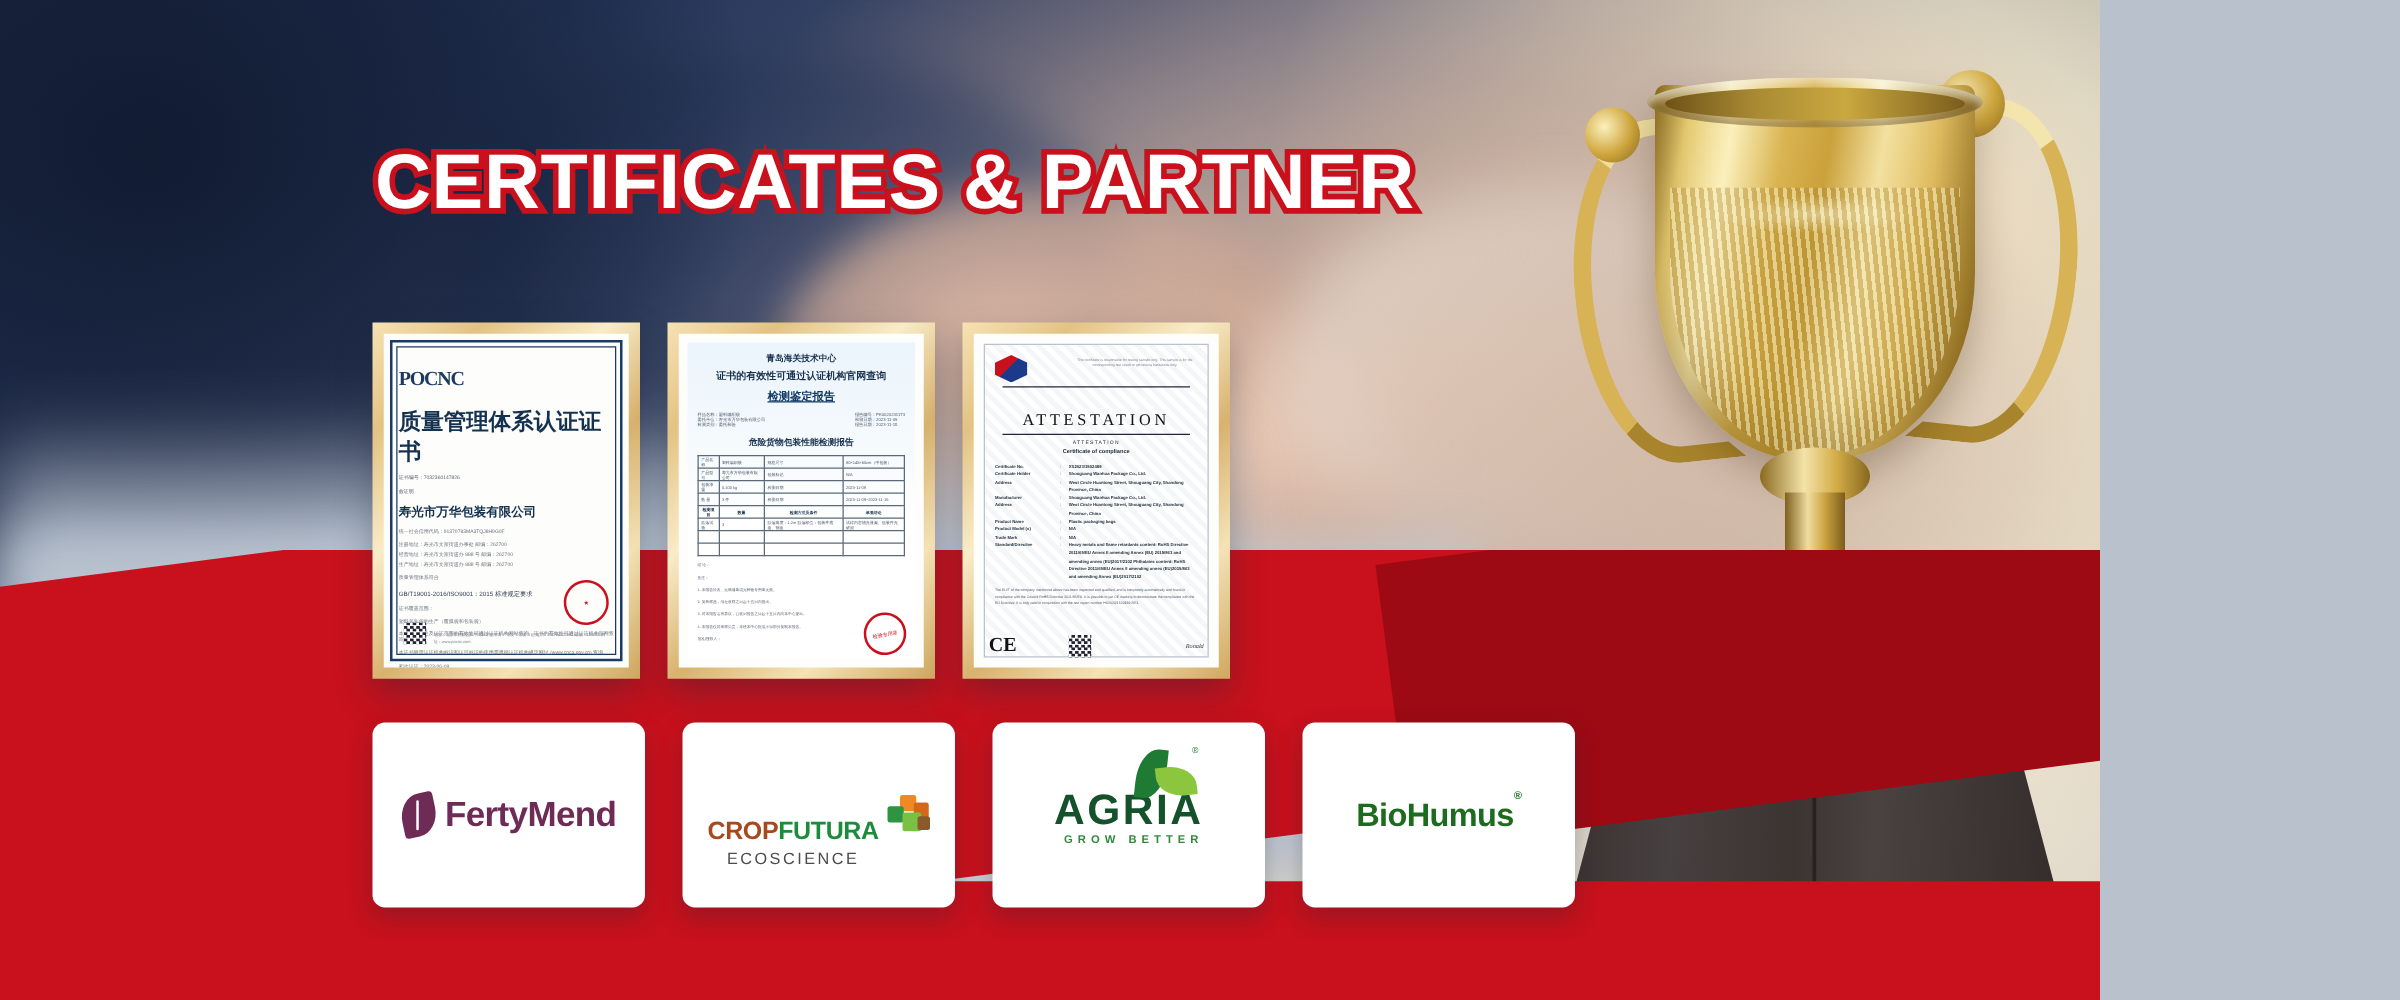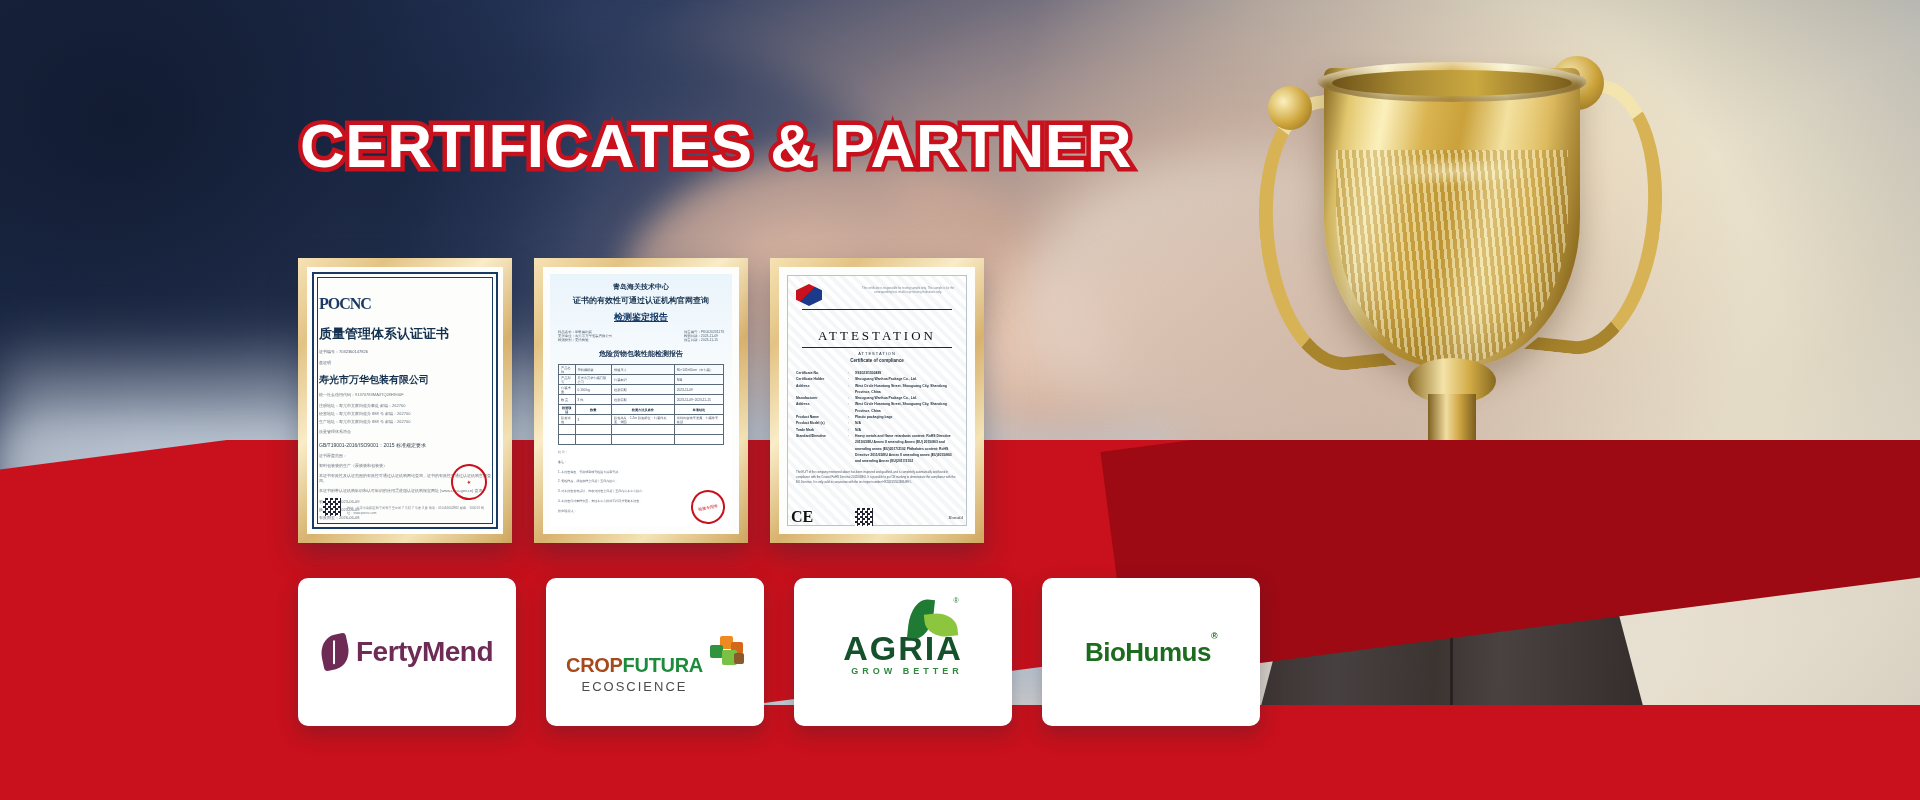--- a/index.html
+++ b/index.html
@@ -1,21 +1,21 @@
 <!DOCTYPE html>
 <html><head>
 <meta charset="utf-8">
 <style>
   html,body{margin:0;padding:0;}
   body{
     width:1920px;height:800px;overflow:hidden;
     font-family:"Liberation Sans",sans-serif;
     background:#b9c2cc;
   }
-  .stage{position:relative;width:1920px;height:800px;overflow:hidden;}
+  .stage{position:relative;width:1680px;height:800px;overflow:hidden;}
 
   
   .bg{position:absolute;inset:0;}
   .bg-base{position:absolute;inset:0;
     background:
       radial-gradient(900px 620px at 1120px 300px, rgba(215,175,150,.95) 0%, rgba(195,160,145,.55) 38%, rgba(170,165,170,0) 70%),
       radial-gradient(760px 700px at 1560px 160px, rgba(250,238,206,.95) 0%, rgba(236,221,186,.5) 45%, rgba(236,221,186,0) 72%),
       linear-gradient(150deg,#1d2b4a 0%,#27365a 16%,#44506f 30%,#8c98a8 46%,#c6ccd3 60%,#d9d6d0 74%,#efe6d4 88%,#f6eddb 100%);
   }
   .bg-dark-left{position:absolute;left:0;top:0;width:760px;height:520px;
@@ -101,21 +101,21 @@
   .cert{width:214px;height:285px;padding:9px;box-sizing:border-box;
     background:linear-gradient(135deg,#f6e2b4 0%,#e3c384 18%,#f9ecc8 38%,#d8b26e 58%,#f4e3b6 78%,#cfa75f 100%);
     box-shadow:0 12px 26px rgba(30,40,60,.35);}
   .cert-in{width:100%;height:100%;box-sizing:border-box;background:#fdfdfb;overflow:hidden;position:relative;}
 
   
   .c1-inner{position:absolute;inset:5px;border:2px solid #1b3a63;}
   .c1-inner:before{content:"";position:absolute;inset:3px;border:1px solid #1b3a63;}
   .c1-body{position:absolute;inset:12px;text-align:left;color:#16355c;}
   .c1-logo{margin-top:16px;font-size:16px;font-weight:bold;letter-spacing:-1px;color:#1b3a63;font-family:"Liberation Serif",serif;}
-  .c1-title{margin-top:12px;font-size:13px;font-weight:bold;color:#14324f;}
+  .c1-title{margin-top:12px;font-size:18px;font-weight:bold;color:#14324f;}
   .c1-sub{margin-top:6px;font-size:4px;color:#55606e;}
   .c1-company{margin-top:8px;font-size:10px;font-weight:bold;color:#14324f;}
   .c1-line{margin-top:5px;font-size:4px;color:#6b7480;}
   .c1-rows{margin-top:6px;}
   .c1-rows div{font-size:4px;color:#6b7480;margin-top:3px;}
   .c1-std{margin-top:8px;font-size:5px;color:#33404f;}
   .c1-seal{position:absolute;right:16px;bottom:34px;width:32px;height:32px;border-radius:50%;
     border:2px solid #c8111c;color:#c8111c;font-size:5px;display:flex;align-items:center;justify-content:center;
     transform:rotate(-8deg);}
   .c1-qr{position:absolute;left:16px;bottom:18px;width:18px;height:18px;

